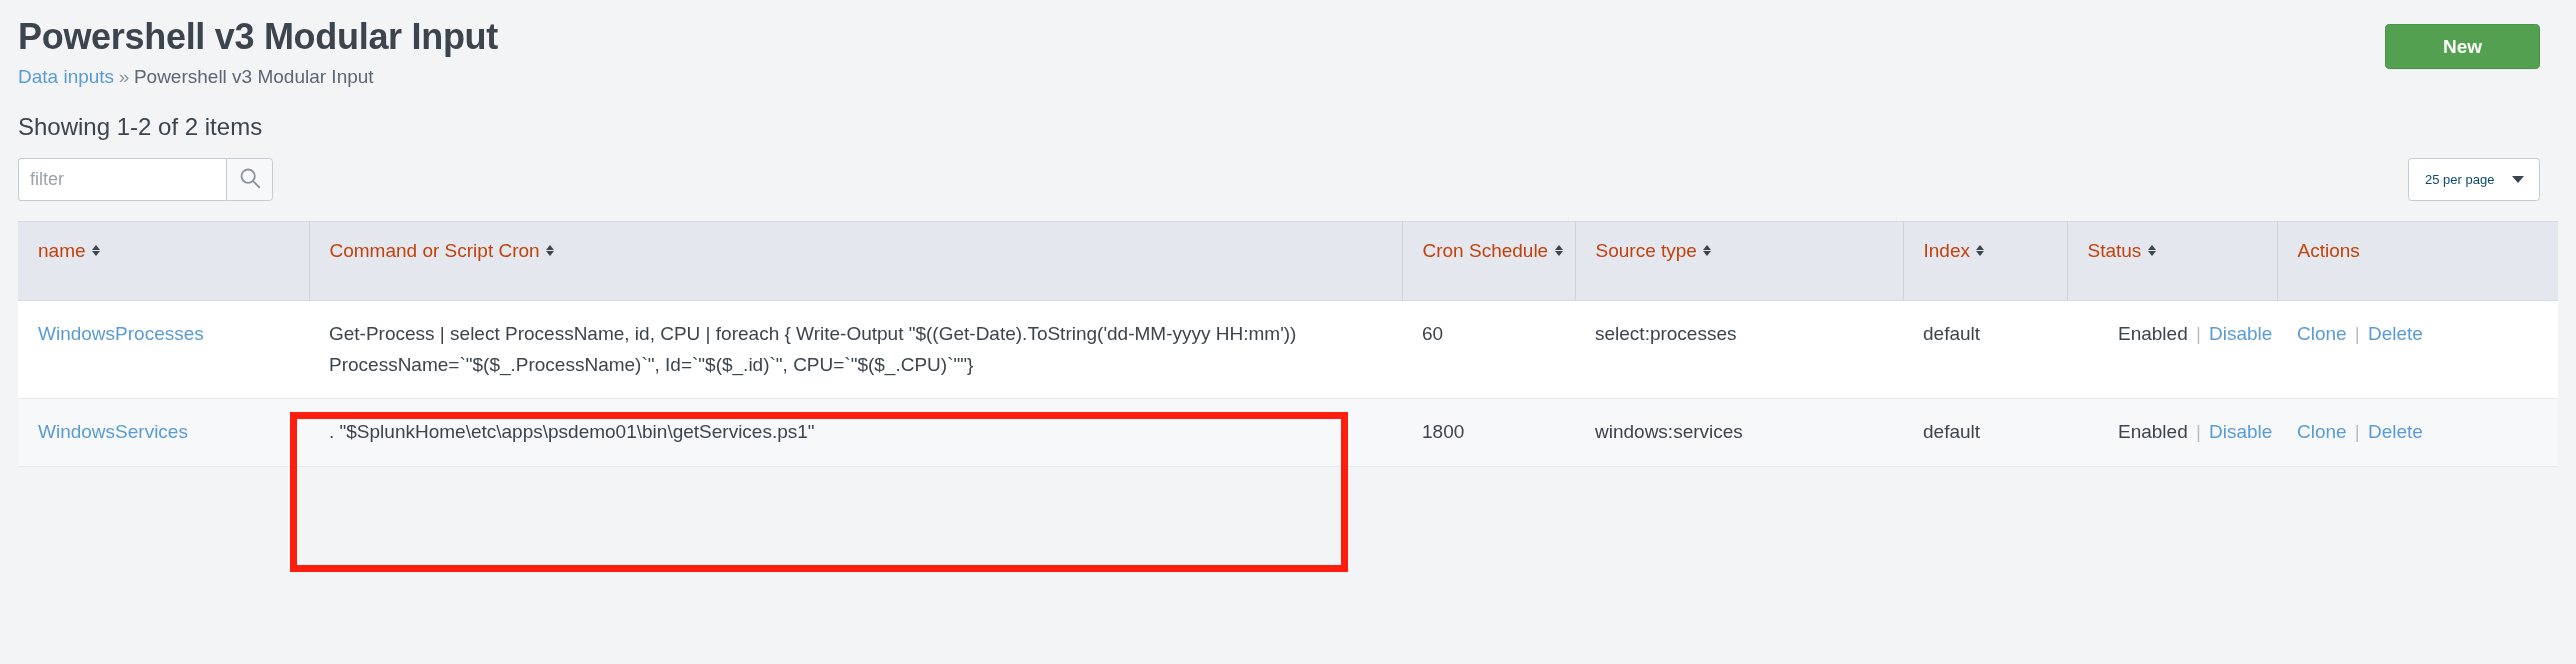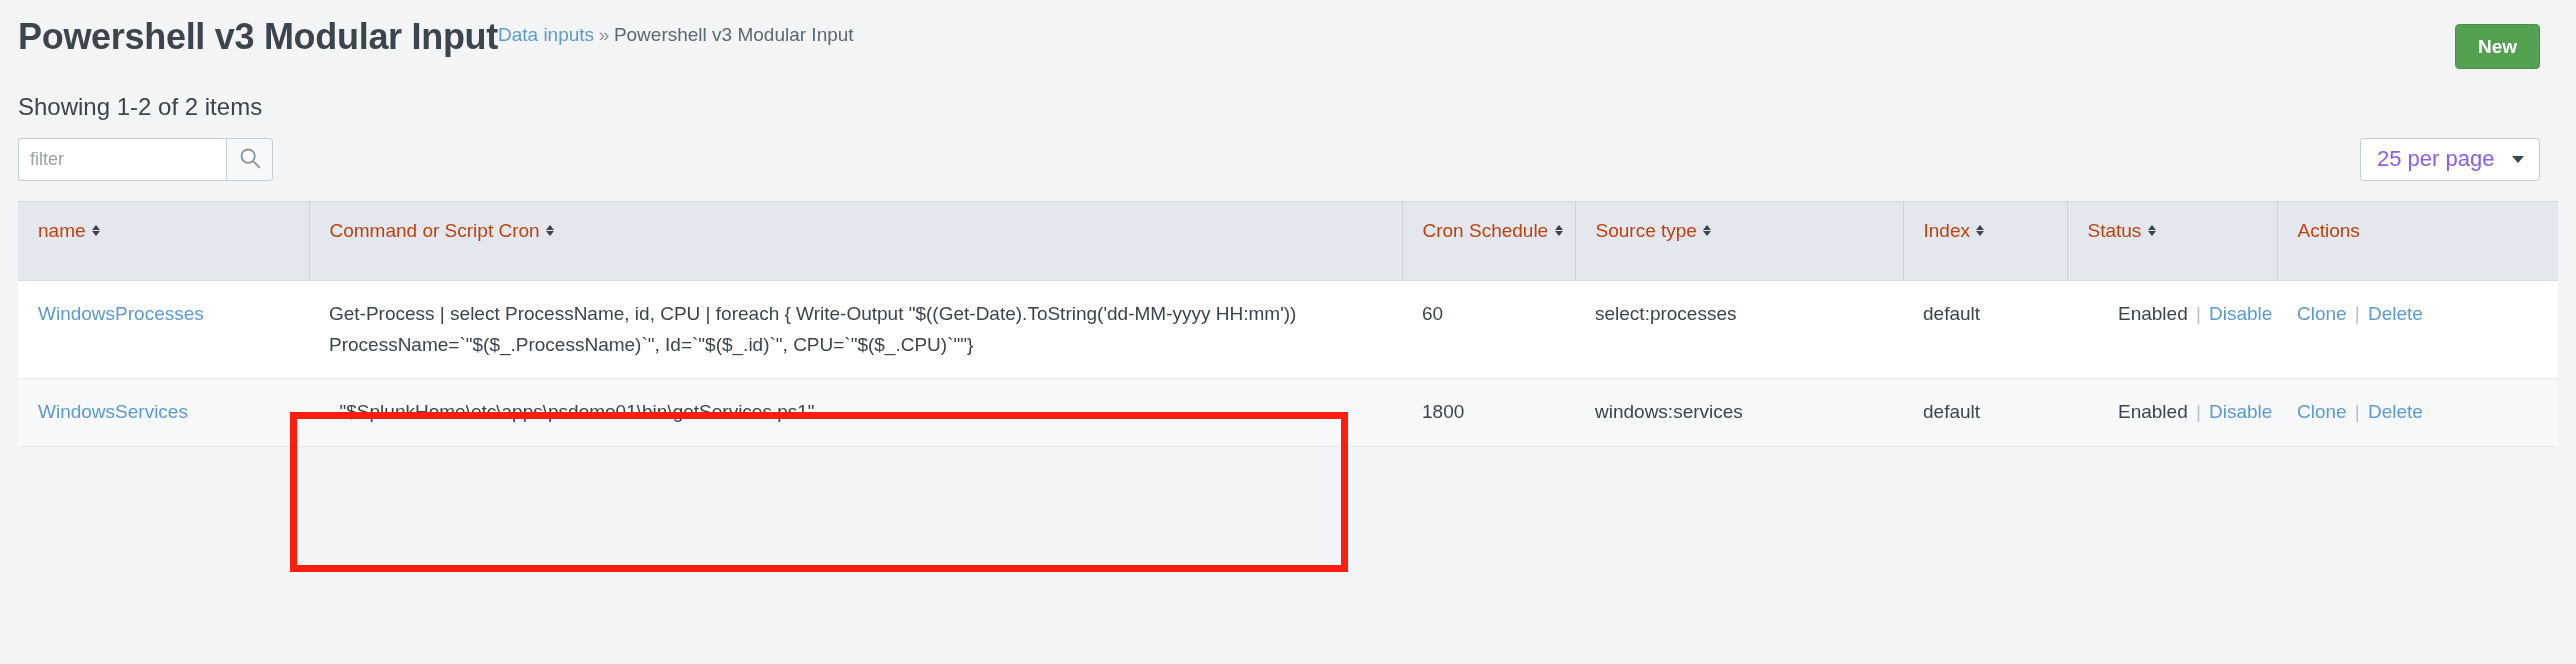--- a/index.html
+++ b/index.html
@@ -21,21 +21,21 @@
     padding: 0 18px;
     box-sizing: border-box;
     width: 2576px;
   }
   .header-row {
     display: flex;
     align-items: flex-start;
     justify-content: space-between;
     padding-top: 16.4px;
   }
-  .title-block { display: flex; }
+  .title-block { display: flex; flex-direction: column; }
   .page-title {
     font-size: 36px;
     font-weight: 700;
     color: #3c444d;
     letter-spacing: -0.3px;
     line-height: 1.15;
     margin: 0;
   }
   .breadcrumb {
     margin-top: 8px;
@@ -52,21 +52,21 @@
 
   .new-button {
     margin-top: 7.3px;
     margin-right: 18px;
     background: #53a051;
     color: #ffffff;
     font-size: 19px;
     font-weight: 700;
     border: 0.9px solid #4b9149;
     border-radius: 4.6px;
-    padding: 12px 22px;
+    padding: 12px 57px;
     line-height: 1;
     cursor: pointer;
     white-space: nowrap;
     box-shadow: 0 0.9px 0 rgba(0,0,0,0.04);
   }
 
   
   .showing-text {
     font-size: 24px;
     color: #3c444d;
@@ -112,22 +112,22 @@
     margin-right: 18px;
     height: 43px;
     box-sizing: border-box;
     border: 0.9px solid #c3cbd4;
     border-radius: 3.6px;
     background: #ffffff;
     display: flex;
     align-items: center;
     gap: 18px;
     padding: 0 14.6px 0 16.4px;
-    font-size: 22px;
-    color: #8b5cf6;
+    font-size: 13px;
+    color: #0c4a6e;
     cursor: pointer;
     white-space: nowrap;
   }
   .caret-down {
     width: 0; height: 0;
     border-left: 6.4px solid transparent;
     border-right: 6.4px solid transparent;
     border-top: 7.3px solid #3c444d;
   }
 

